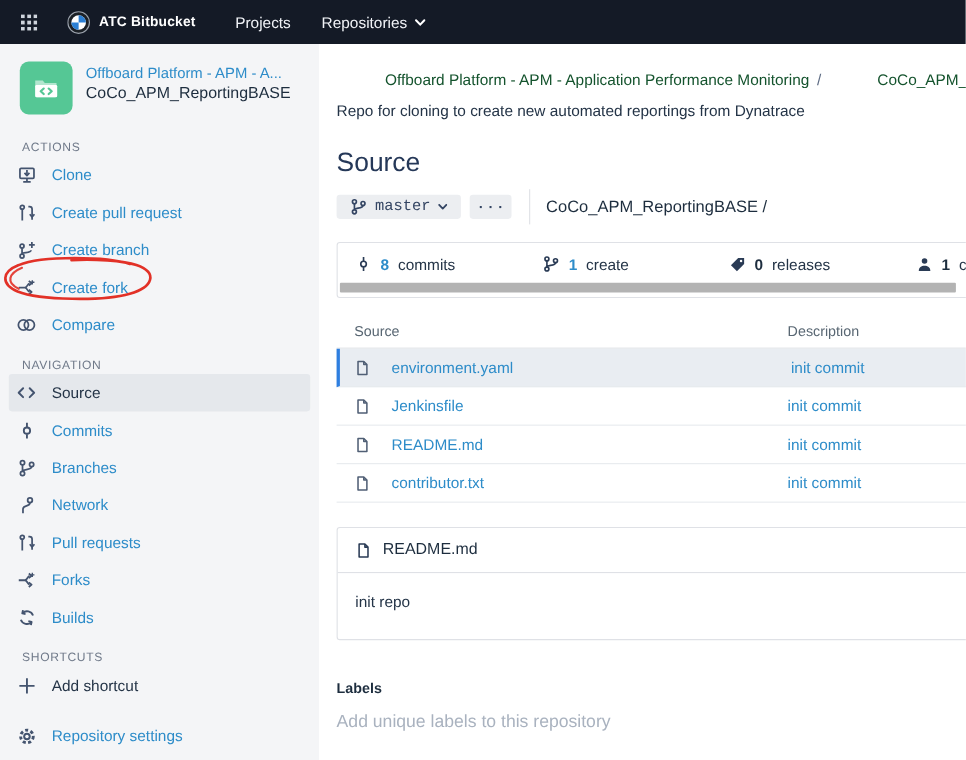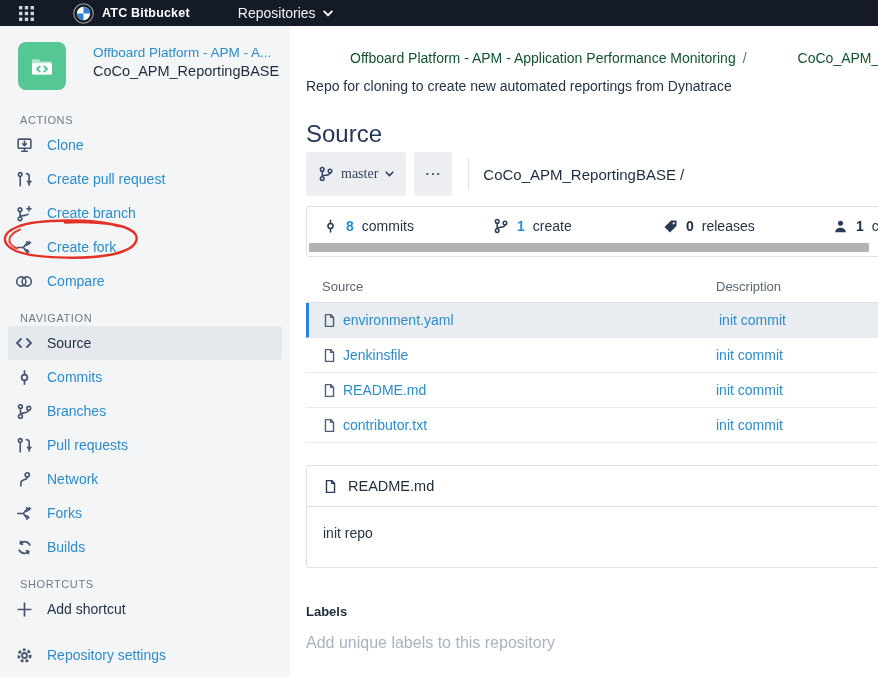--- a/index.html
+++ b/index.html
@@ -1,35 +1,35 @@
 <!DOCTYPE html>
 <html><head>
 <meta charset="utf-8">
 <style>
   * { margin:0; padding:0; box-sizing:border-box; }
   html,body { width:878px; height:691px; overflow:hidden; background:#fff;
     font-family:"Liberation Sans", sans-serif; color:#233449; }
 
   
-  .topbar { height:26px; background:#141a26; display:flex; align-items:center;
-    padding-left:19px; gap:12px; }
+  .topbar { height:40px; background:#141a26; display:flex; align-items:center;
+    padding-left:19px; gap:0; }
   .appswitch { width:38px; display:flex; align-items:center; cursor:pointer; }
   .brand { display:flex; align-items:center; gap:8px; margin-left:4px; cursor:pointer; }
   .brand-name { color:#fff; font-weight:700; font-size:12.5px; letter-spacing:.2px; }
   .topnav { display:flex; align-items:center; margin-left:22px; }
   .topnav-item { color:#f1f3f7; font-size:14px; padding:0 14px; height:40px;
     display:flex; align-items:center; gap:7px; cursor:pointer; }
 
   
   .layout { display:flex; height:651px; }
   .sidebar { width:290px; flex:none; background:#f4f5f7; position:relative; overflow:hidden; }
   .main { width:600px; flex:none; padding:24px 0 0 16px; position:relative; }
 
   
-  .repo-head { display:flex; gap:27px; padding:16px 12px 10px 18px; align-items:flex-start; }
+  .repo-head { display:flex; gap:12px; padding:16px 12px 10px 18px; align-items:flex-start; }
   .avatar { width:48px; height:48px; border-radius:8px; background:#55c795; flex:none;
     display:flex; align-items:center; justify-content:center; cursor:pointer; }
   .repo-head-text { padding-top:3px; min-width:0; }
   .project-link { color:#2d8cc9; font-size:13.5px; display:block; text-decoration:none;
     white-space:nowrap; cursor:pointer; }
   .repo-title { color:#1d2d3e; font-size:14.5px; margin-top:3px; white-space:nowrap; }
   .side-label { font-size:11px; font-weight:400; color:#707a8a; letter-spacing:.6px;
     margin:14px 0 0 20px; height:14px; }
   .side-item { display:flex; align-items:center; gap:13px; margin:0 8px; padding:8px 6px;
     border-radius:3px; font-size:14px; color:#2d8cc9; cursor:pointer; height:34px; }
@@ -41,23 +41,23 @@
     pointer-events:none; }
 
   
   .breadcrumb { font-size:14px; white-space:nowrap; overflow:hidden; }
   .breadcrumb a { color:#14532d; text-decoration:none; cursor:pointer;margin-left:44px; }
   .crumb-sep { color:#5e6c84; margin:0 7px; }
   .repo-desc { font-size:14px; color:#243447; margin-top:12px; }
   .page-title { font-size:24px; font-weight:400; color:#253858; margin-top:26px; }
 
   .branch-row { display:flex; align-items:center; margin-top:10px; height:32px; }
-  .btn { background:#eceef1; border:none; border-radius:3px; height:44px;
+  .btn { background:#eceef1; border:none; border-radius:3px; height:22px;
     display:flex; align-items:center; gap:7px; padding:0 12px; font-size:14px;
-    color:#344563; cursor:pointer; font-family:Liberation Serif, serif; }
+    color:#344563; cursor:pointer; font-family:Liberation Mono, monospace; }
   .btn .icn { color:#344563; display:flex; }
   .btn-more { margin-left:8px; width:38px; justify-content:center; font-weight:700;
     letter-spacing:1px; font-size:13px; padding:0; }
   .vdivider { width:1px; height:32px; background:#dfe1e6; margin:0 14px 0 16px; }
   .file-path { font-weight:400; font-size:15px; color:#1d2d3e; }
 
   .stats-box { border:1px solid #dfe1e6; border-radius:3px; margin-top:16px;
     padding:11px 0 4px 16px; overflow:hidden; }
   .stats-row { display:flex; white-space:nowrap; }
   .stat { width:170px; flex:none; display:flex; align-items:center; gap:8px;
@@ -69,21 +69,21 @@
     margin:9px 0 0 -14px; cursor:pointer; }
 
   .file-table { margin-top:22px; }
   .ft-head { display:flex; font-size:13px; color:#596773; padding-bottom:8px;
     border-bottom:1px solid #dfe1e6; }
   .ft-col-src { width:410px; flex:none; padding-left:16px; }
   .ft-col-desc { flex:1; }
   .ft-row { display:flex; align-items:center; height:35px; border-bottom:1px solid #e7eaee;
     font-size:14px; cursor:pointer; }
   .ft-row .cell-name { width:410px; flex:none; padding-left:16px; display:flex;
-    align-items:center; gap:6px; }
+    align-items:center; gap:19px; }
   .ft-row .cell-name .icn { color:#505f75; display:flex; }
   .ft-row a { color:#2d8cc9; text-decoration:none; cursor:pointer; }
   .ft-row.selected { background:#e9edf2; border-left:3px solid #2e7fe0; }
   .ft-row.selected .cell-name { padding-left:13px; }
 
   .readme-panel { border:1px solid #dfe1e6; border-radius:3px; margin-top:22px; }
   .readme-head { display:flex; align-items:center; gap:10px; padding:12px 16px;
     border-bottom:1px solid #dfe1e6; font-size:14.5px; color:#1d2d3e; }
   .readme-head .icn { color:#2a3b55; display:flex; }
   .readme-body { padding:18px 16px 26px; font-size:14px; color:#243447; }
@@ -206,20 +206,23 @@
       </svg>
   </span>
   <span class="brand">
     <svg width="21" height="21">
         <use href="#i-bmw"></use>
       </svg>
     <span class="brand-name">ATC Bitbucket</span>
   </span>
   <nav class="topnav">
     <span class="topnav-item">
+      <span>Projects</span>
+    </span>
+    <span class="topnav-item">
       <span>Repositories</span>
       <svg width="10" height="7" style="color:#fff">
           <use href="#i-chevron"></use>
         </svg>
     </span>
   </nav>
 </header>
 
 <div class="layout">
 
@@ -299,32 +302,32 @@
       <span class="icn">
           <svg width="17" height="17">
             <use href="#i-branch"></use>
           </svg>
         </span>
       <span>Branches</span>
     </div>
     <div class="side-item">
       <span class="icn">
           <svg width="17" height="17">
+            <use href="#i-network"></use>
+          </svg>
+        </span>
+      <span>Network</span>
+    </div>
+    <div class="side-item">
+      <span class="icn">
+          <svg width="17" height="17">
             <use href="#i-pr"></use>
           </svg>
         </span>
       <span>Pull requests</span>
-    </div>
-    <div class="side-item">
-      <span class="icn">
-          <svg width="17" height="17">
-            <use href="#i-network"></use>
-          </svg>
-        </span>
-      <span>Network</span>
     </div>
     <div class="side-item">
       <span class="icn">
           <svg width="17" height="17">
             <use href="#i-fork"></use>
           </svg>
         </span>
       <span>Forks</span>
     </div>
     <div class="side-item">

